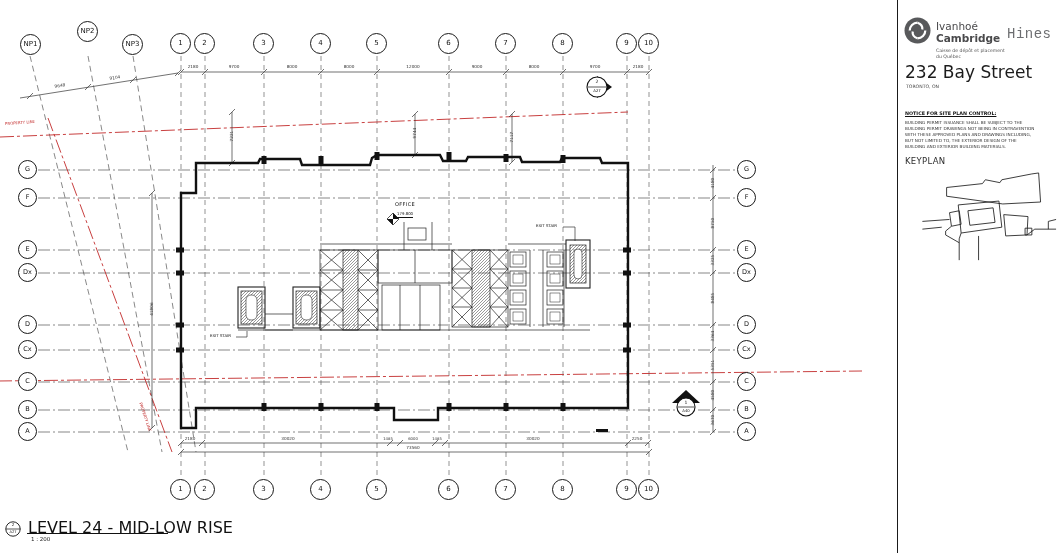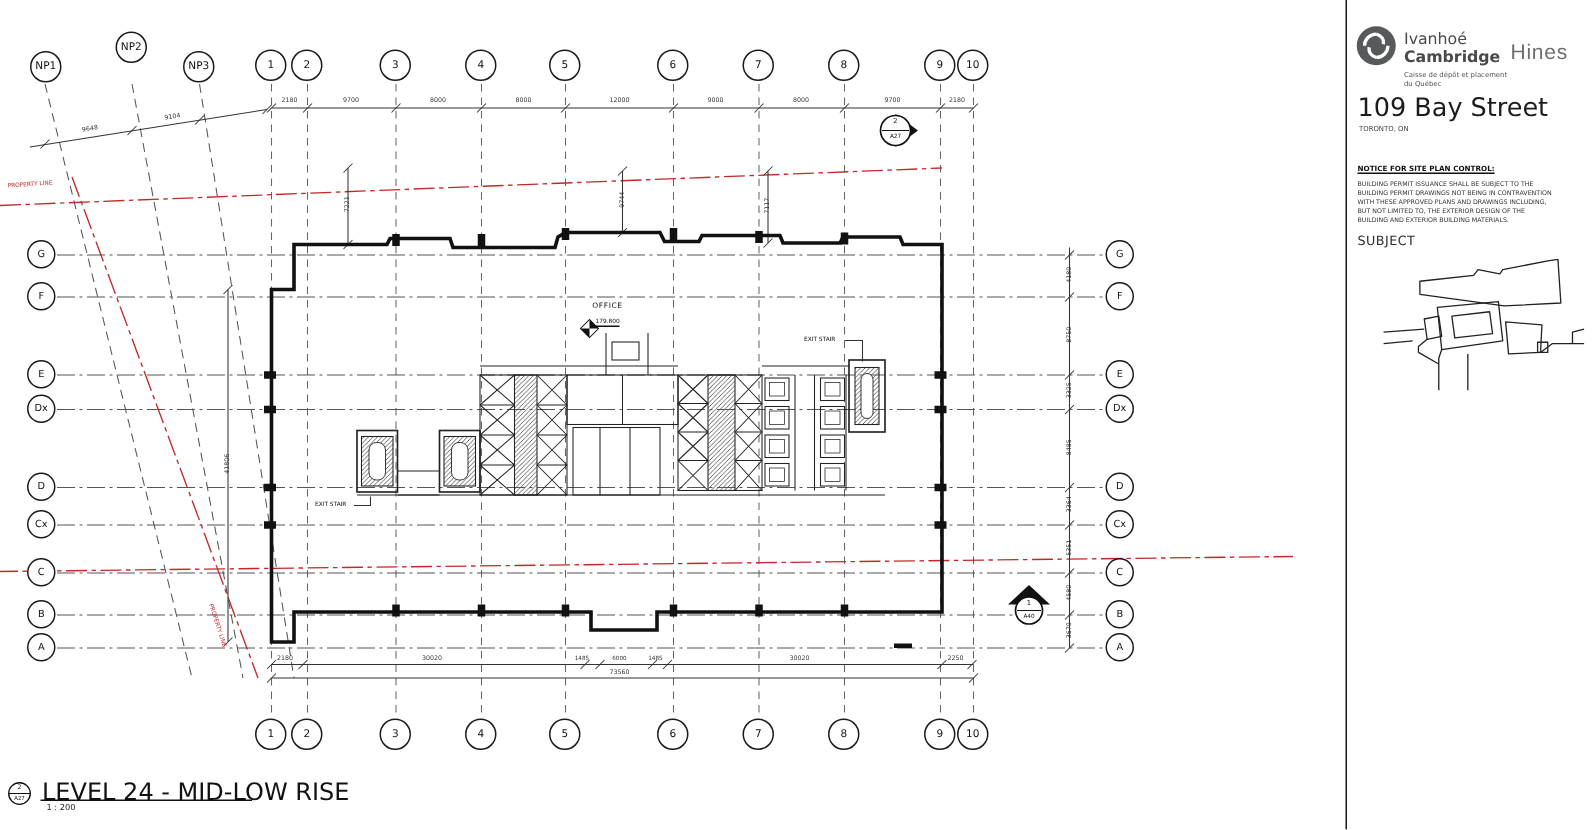--- a/index.html
+++ b/index.html
@@ -278,28 +278,28 @@
 <svg class="abs" style="left:904px;top:17px" width="27" height="27" viewBox="0 0 27 27">
   <circle cx="13.5" cy="13.5" r="13" fill="#58595b"></circle>
   <circle cx="13.5" cy="13.5" r="7.8" stroke="#fff" stroke-width="2.2" fill="none"></circle>
   <path d="M13.5,5.7 A7.8,7.8 0 0 1 21.3,13.5" stroke="#58595b" stroke-width="3.4" fill="none"></path>
   <path d="M13.5,21.3 A7.8,7.8 0 0 1 5.7,13.5" stroke="#58595b" stroke-width="3.4" fill="none"></path>
   <path d="M13.5,5.7 Q19,7.5 18.3,12.5" stroke="#fff" stroke-width="2.2" fill="none"></path>
   <path d="M13.5,21.3 Q8,19.5 8.7,14.5" stroke="#fff" stroke-width="2.2" fill="none"></path>
 </svg>
 <span class="tb" style="left:936px;top:20px;font-size:10.5px;font-weight:400;color:#4a4a4c">Ivanhoé</span>
 <span class="tb" style="left:936px;top:32px;font-size:10.5px;font-weight:700;color:#4a4a4c">Cambridge</span>
-<span class="tb" style="left:1007px;top:26px;font-size:14px;font-family:Liberation Sans, sans-serif;color:#6d6e71;letter-spacing:.5px">Hines</span>
+<span class="tb" style="left:1007px;top:26px;font-size:14px;font-family:Liberation Mono, monospace;color:#6d6e71;letter-spacing:.5px">Hines</span>
 <span class="tb" style="left:936px;top:48px;font-size:4.6px;color:#555">Caisse de dépôt et placement</span>
 <span class="tb" style="left:936px;top:54px;font-size:4.6px;color:#555">du Québec</span>
-<span class="tb" style="left:905px;top:62px;font-size:17px;color:#1c1c1c">109 Bay Street</span>
+<span class="tb" style="left:905px;top:62px;font-size:17px;color:#1c1c1c">232 Bay Street</span>
 <span class="tb" style="left:906px;top:84px;font-size:4.6px;color:#444">TORONTO, ON</span>
 <span class="tb" style="left:905px;top:111px;font-size:4.8px;font-weight:700;text-decoration:underline;color:#111">NOTICE FOR SITE PLAN CONTROL:</span>
 <div class="abs" style="left:905px;top:120px;width:132px;font-size:4.2px;line-height:1.4;color:#333;white-space:normal">BUILDING PERMIT ISSUANCE SHALL BE SUBJECT TO THE BUILDING PERMIT DRAWINGS NOT BEING IN CONTRAVENTION WITH THESE APPROVED PLANS AND DRAWINGS INCLUDING, BUT NOT LIMITED TO, THE EXTERIOR DESIGN OF THE BUILDING AND EXTERIOR BUILDING MATERIALS.</div>
-<span class="tb" style="left:905px;top:156px;font-size:8.5px;color:#2e2e2e;letter-spacing:.3px">SUBJECT</span>
+<span class="tb" style="left:905px;top:156px;font-size:8.5px;color:#2e2e2e;letter-spacing:.3px">KEYPLAN</span>
 
 <svg class="abs" style="left:903px;top:171px" width="155" height="125" viewBox="0 0 160 129">
   <g stroke="#222" stroke-width="0.9" fill="none" stroke-linejoin="round">
     <path d="M45,17 L82,13 L85,9 L100,12 L102,9 L133,3 L140,2 L142,32 L103,34 L45,26 Z"></path>
     <path d="M57,35 L99,31 L102,58 L60,64 Z"></path>
     <path d="M67,41 L93,38 L95,53 L69,56 Z"></path>
     <path d="M48,43 L58,41 L60,55 L50,57 Z"></path>
     <path d="M104,45 L129,47 L128,66 L106,67 Z"></path>
     <path d="M126,59 L133,59 L133,66 L126,66 Z"></path>
     <path d="M20,52 L48,50 M20,60 L40,58 M50,57 L44,62 L44,66 M44,66 L58,74 M60,64 L58,70 L58,92 M78,67 L78,92 M128,66 L136,60 L158,60 M150,60 L150,52 L158,50"></path>

